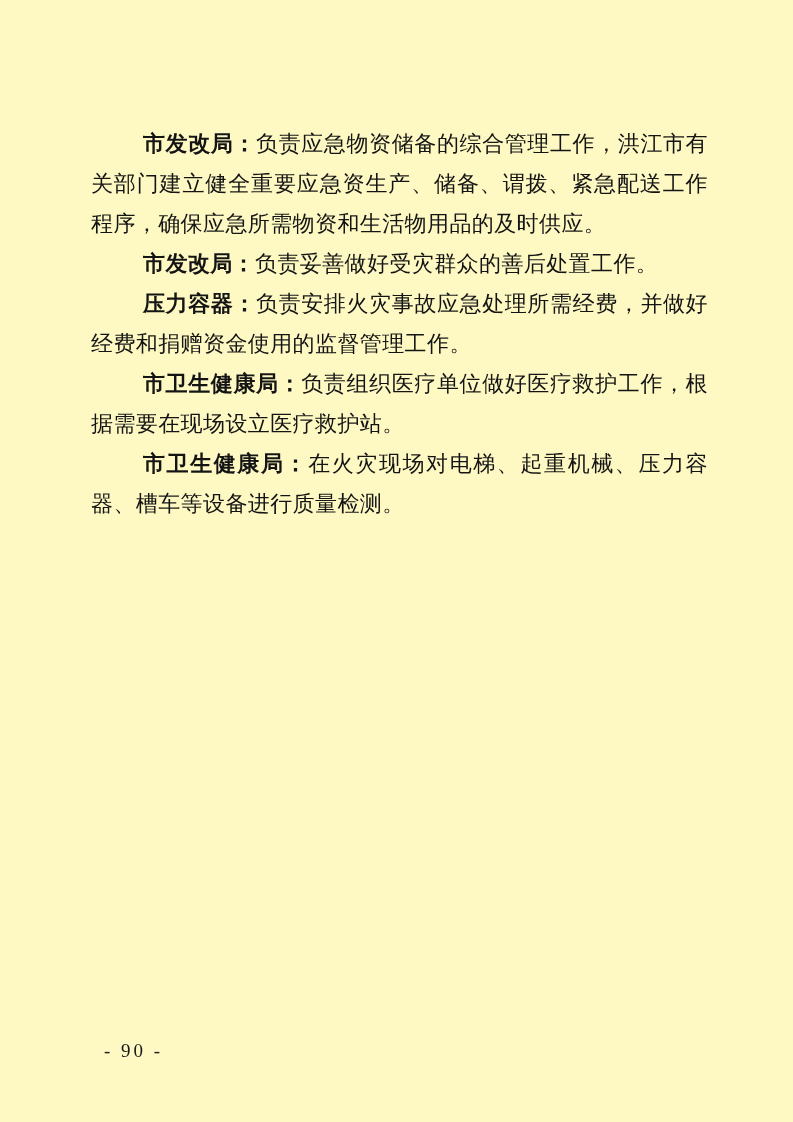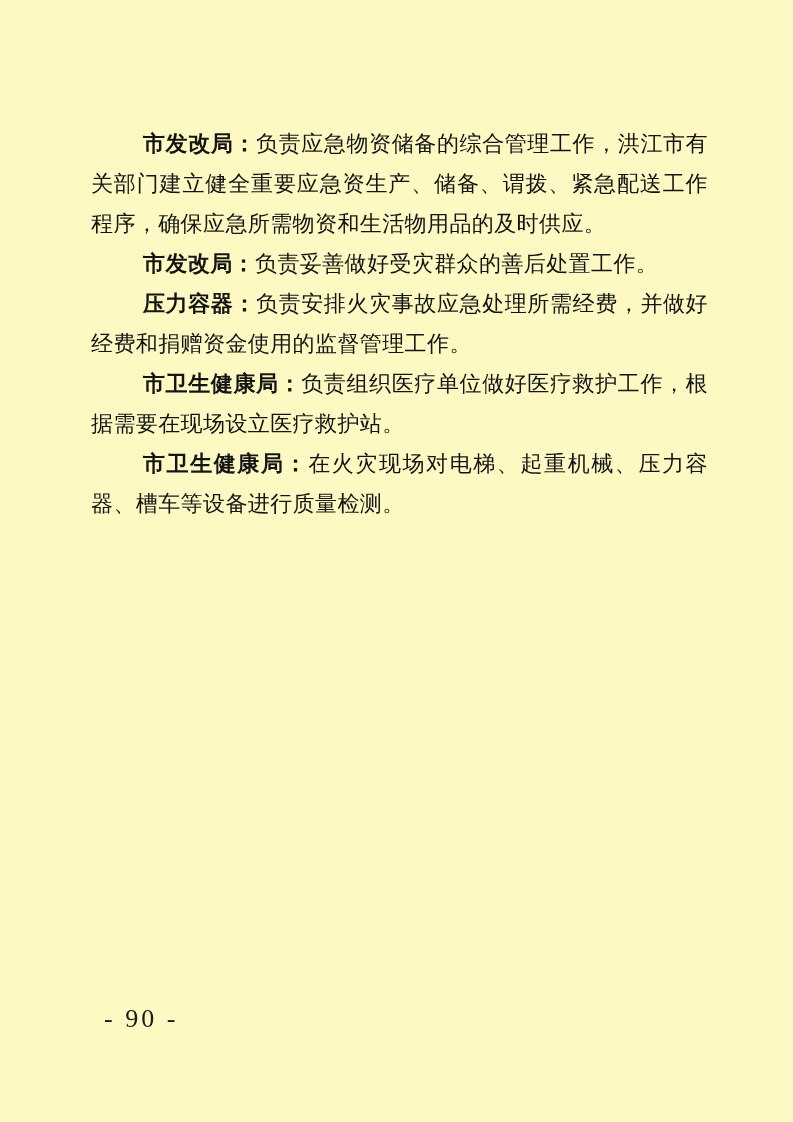--- a/index.html
+++ b/index.html
@@ -30,22 +30,22 @@
     text-justify: inter-character;
     text-indent: 52px;
     letter-spacing: 0.4px;
   }
   .para .head {
     font-weight: 700;
   }
   .footer-num {
     position: absolute;
     left: 104px;
-    top: 1004px;
-    font-size: 26px;
+    top: 1036px;
+    font-size: 19px;
     line-height: 30px;
     letter-spacing: 3px;
     color: #1a1a1a;
     font-family: "Liberation Serif", serif;
     text-align: right;
   }
 </style>
 </head>
 <body>
 

